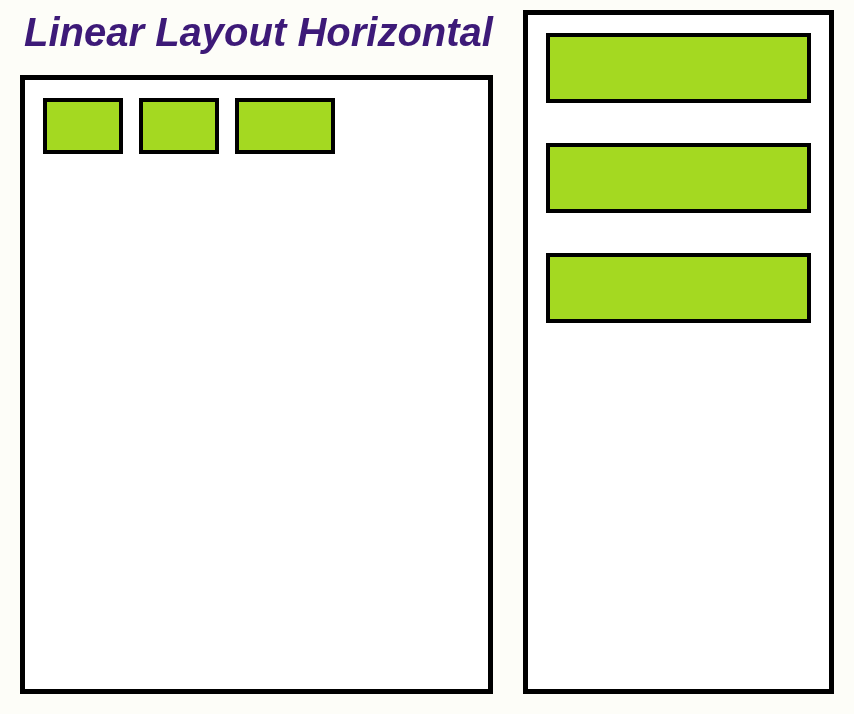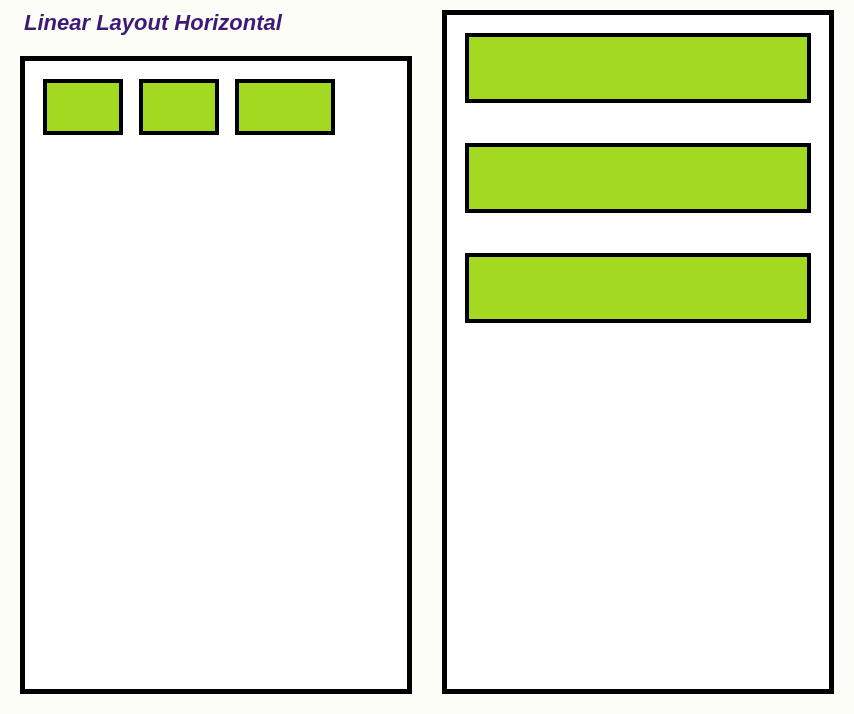--- a/index.html
+++ b/index.html
@@ -15,21 +15,21 @@
       padding: 10px 20px 20px 20px;
       display: flex;
       gap: 30px;
     }
     .panel {
       display: flex;
       flex-direction: column;
       flex: 1;
     }
     .panel-title {
-      font-size: 22px;
+      font-size: 40px;
       font-style: italic;
       color: #3d1a78;
       font-weight: 600;
       margin-bottom: 20px;
       padding-left: 4px;
       white-space: nowrap;
     }
     .container {
       border: 5px solid #000;
       background: #fff;

